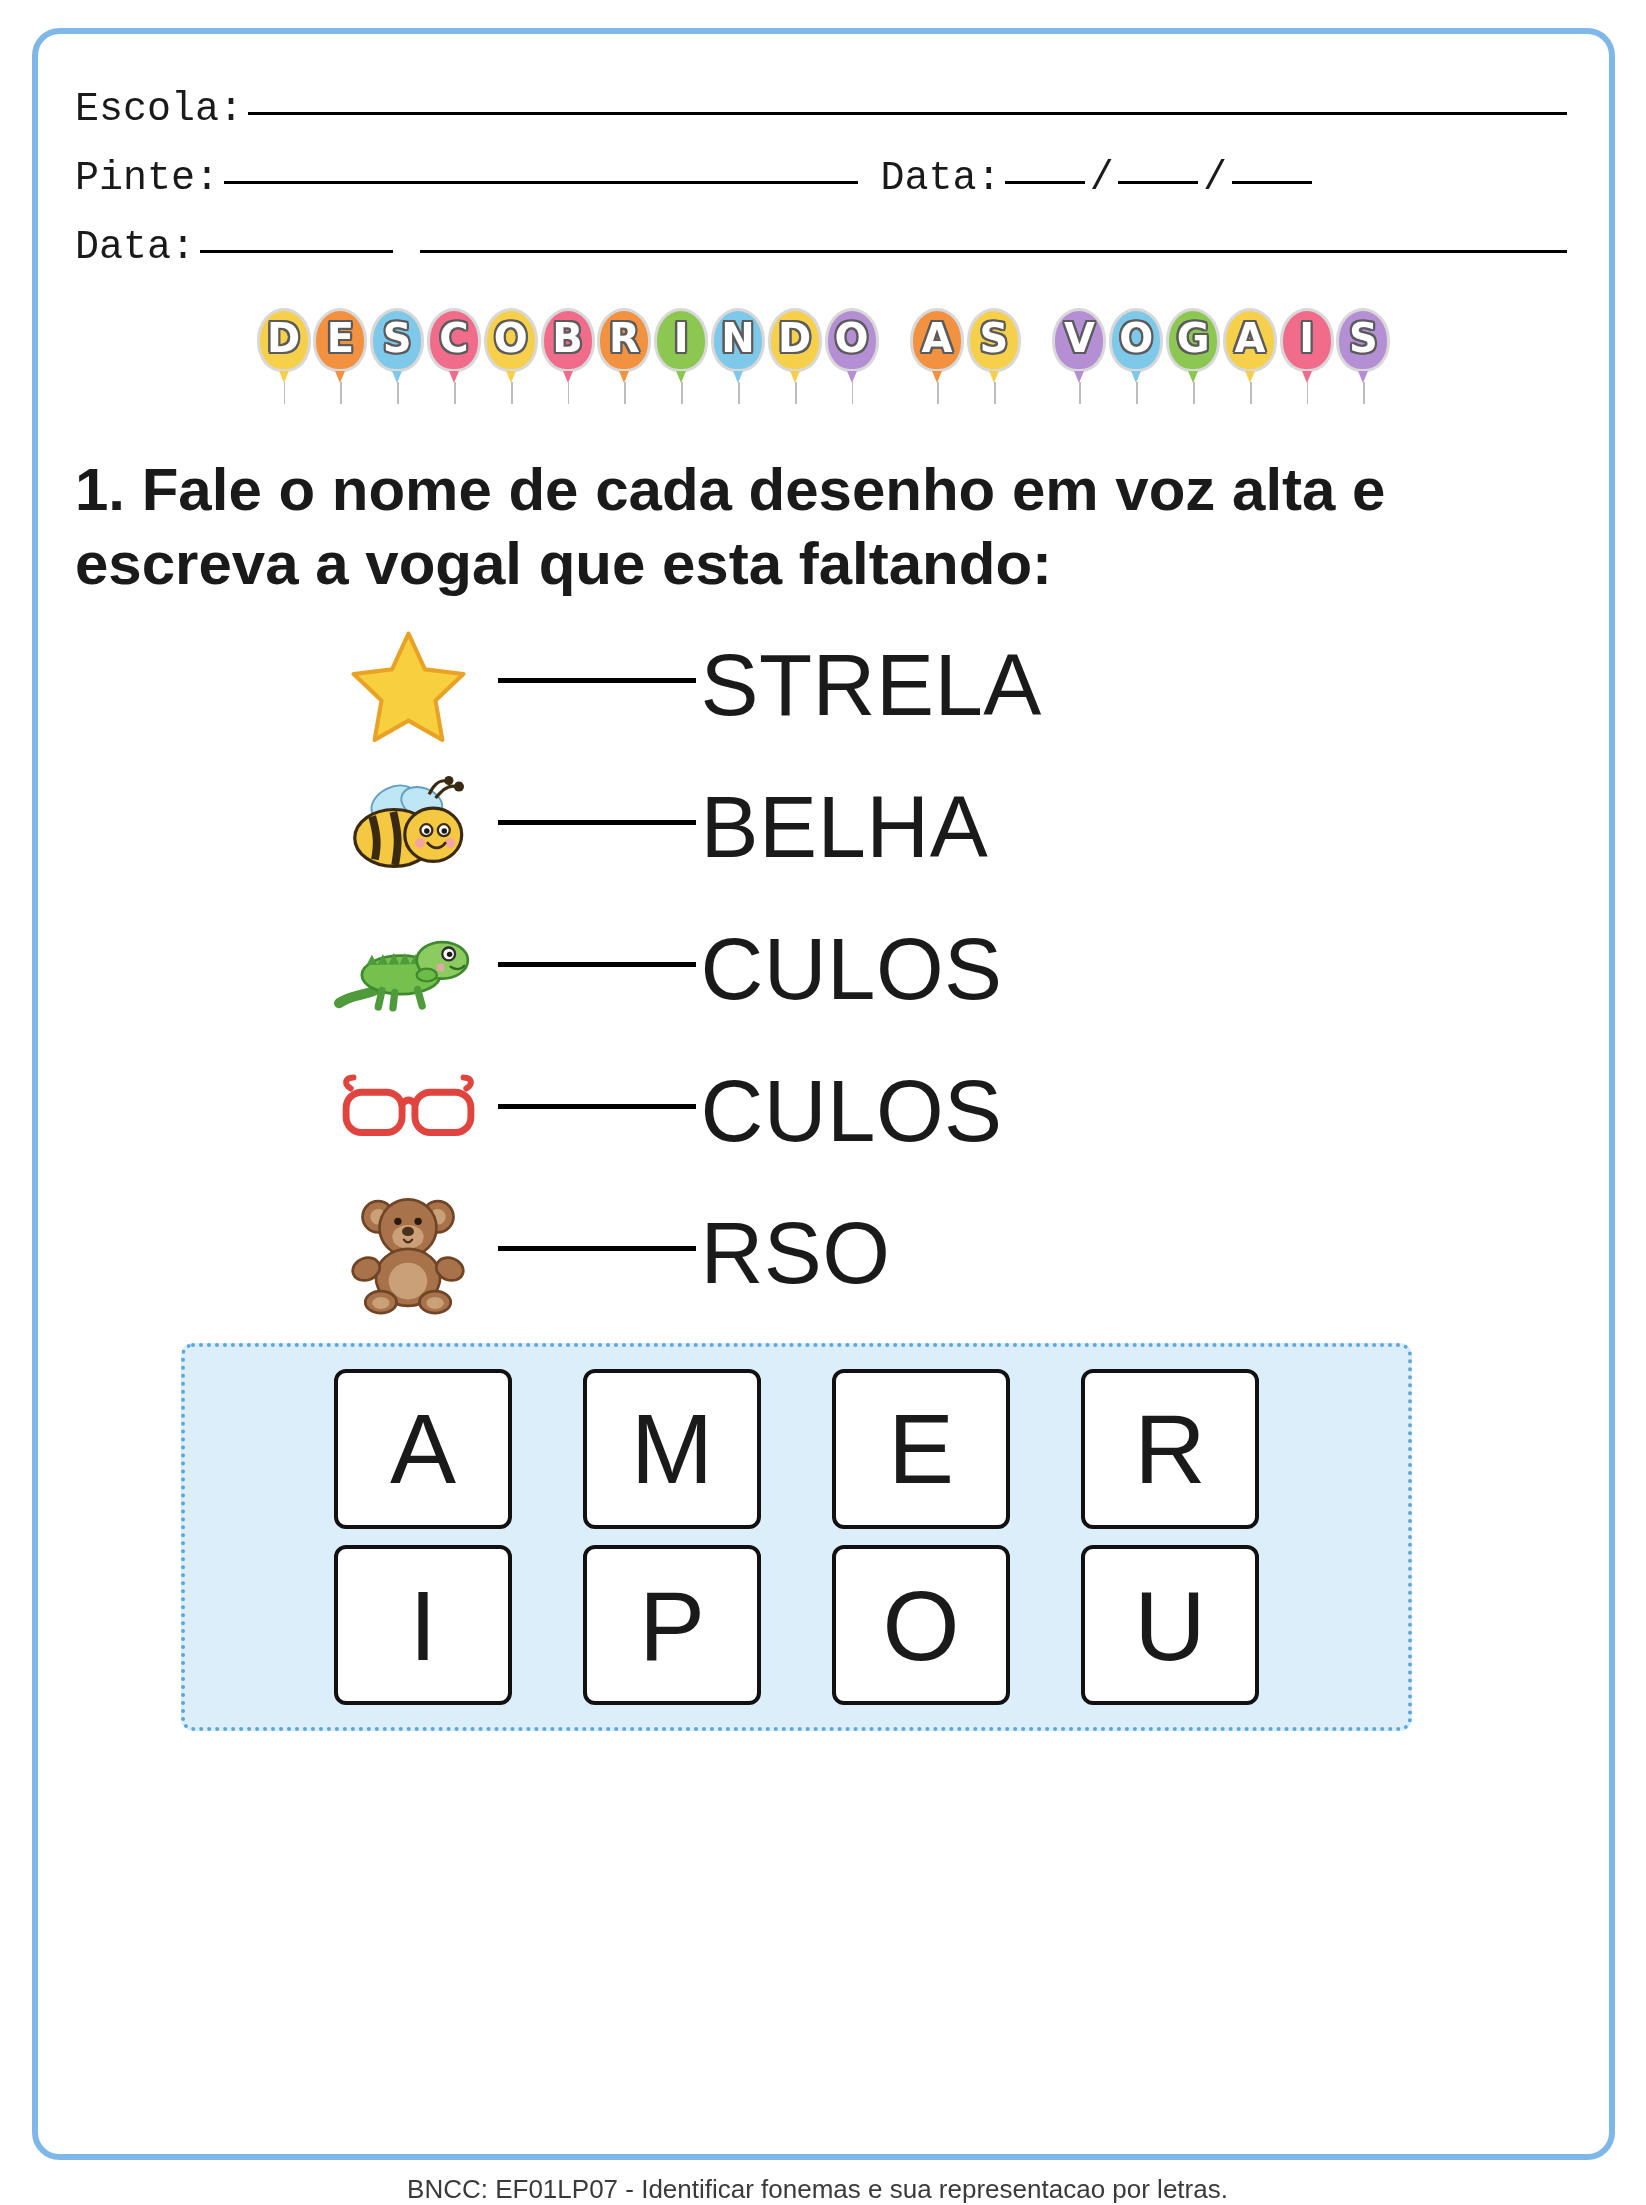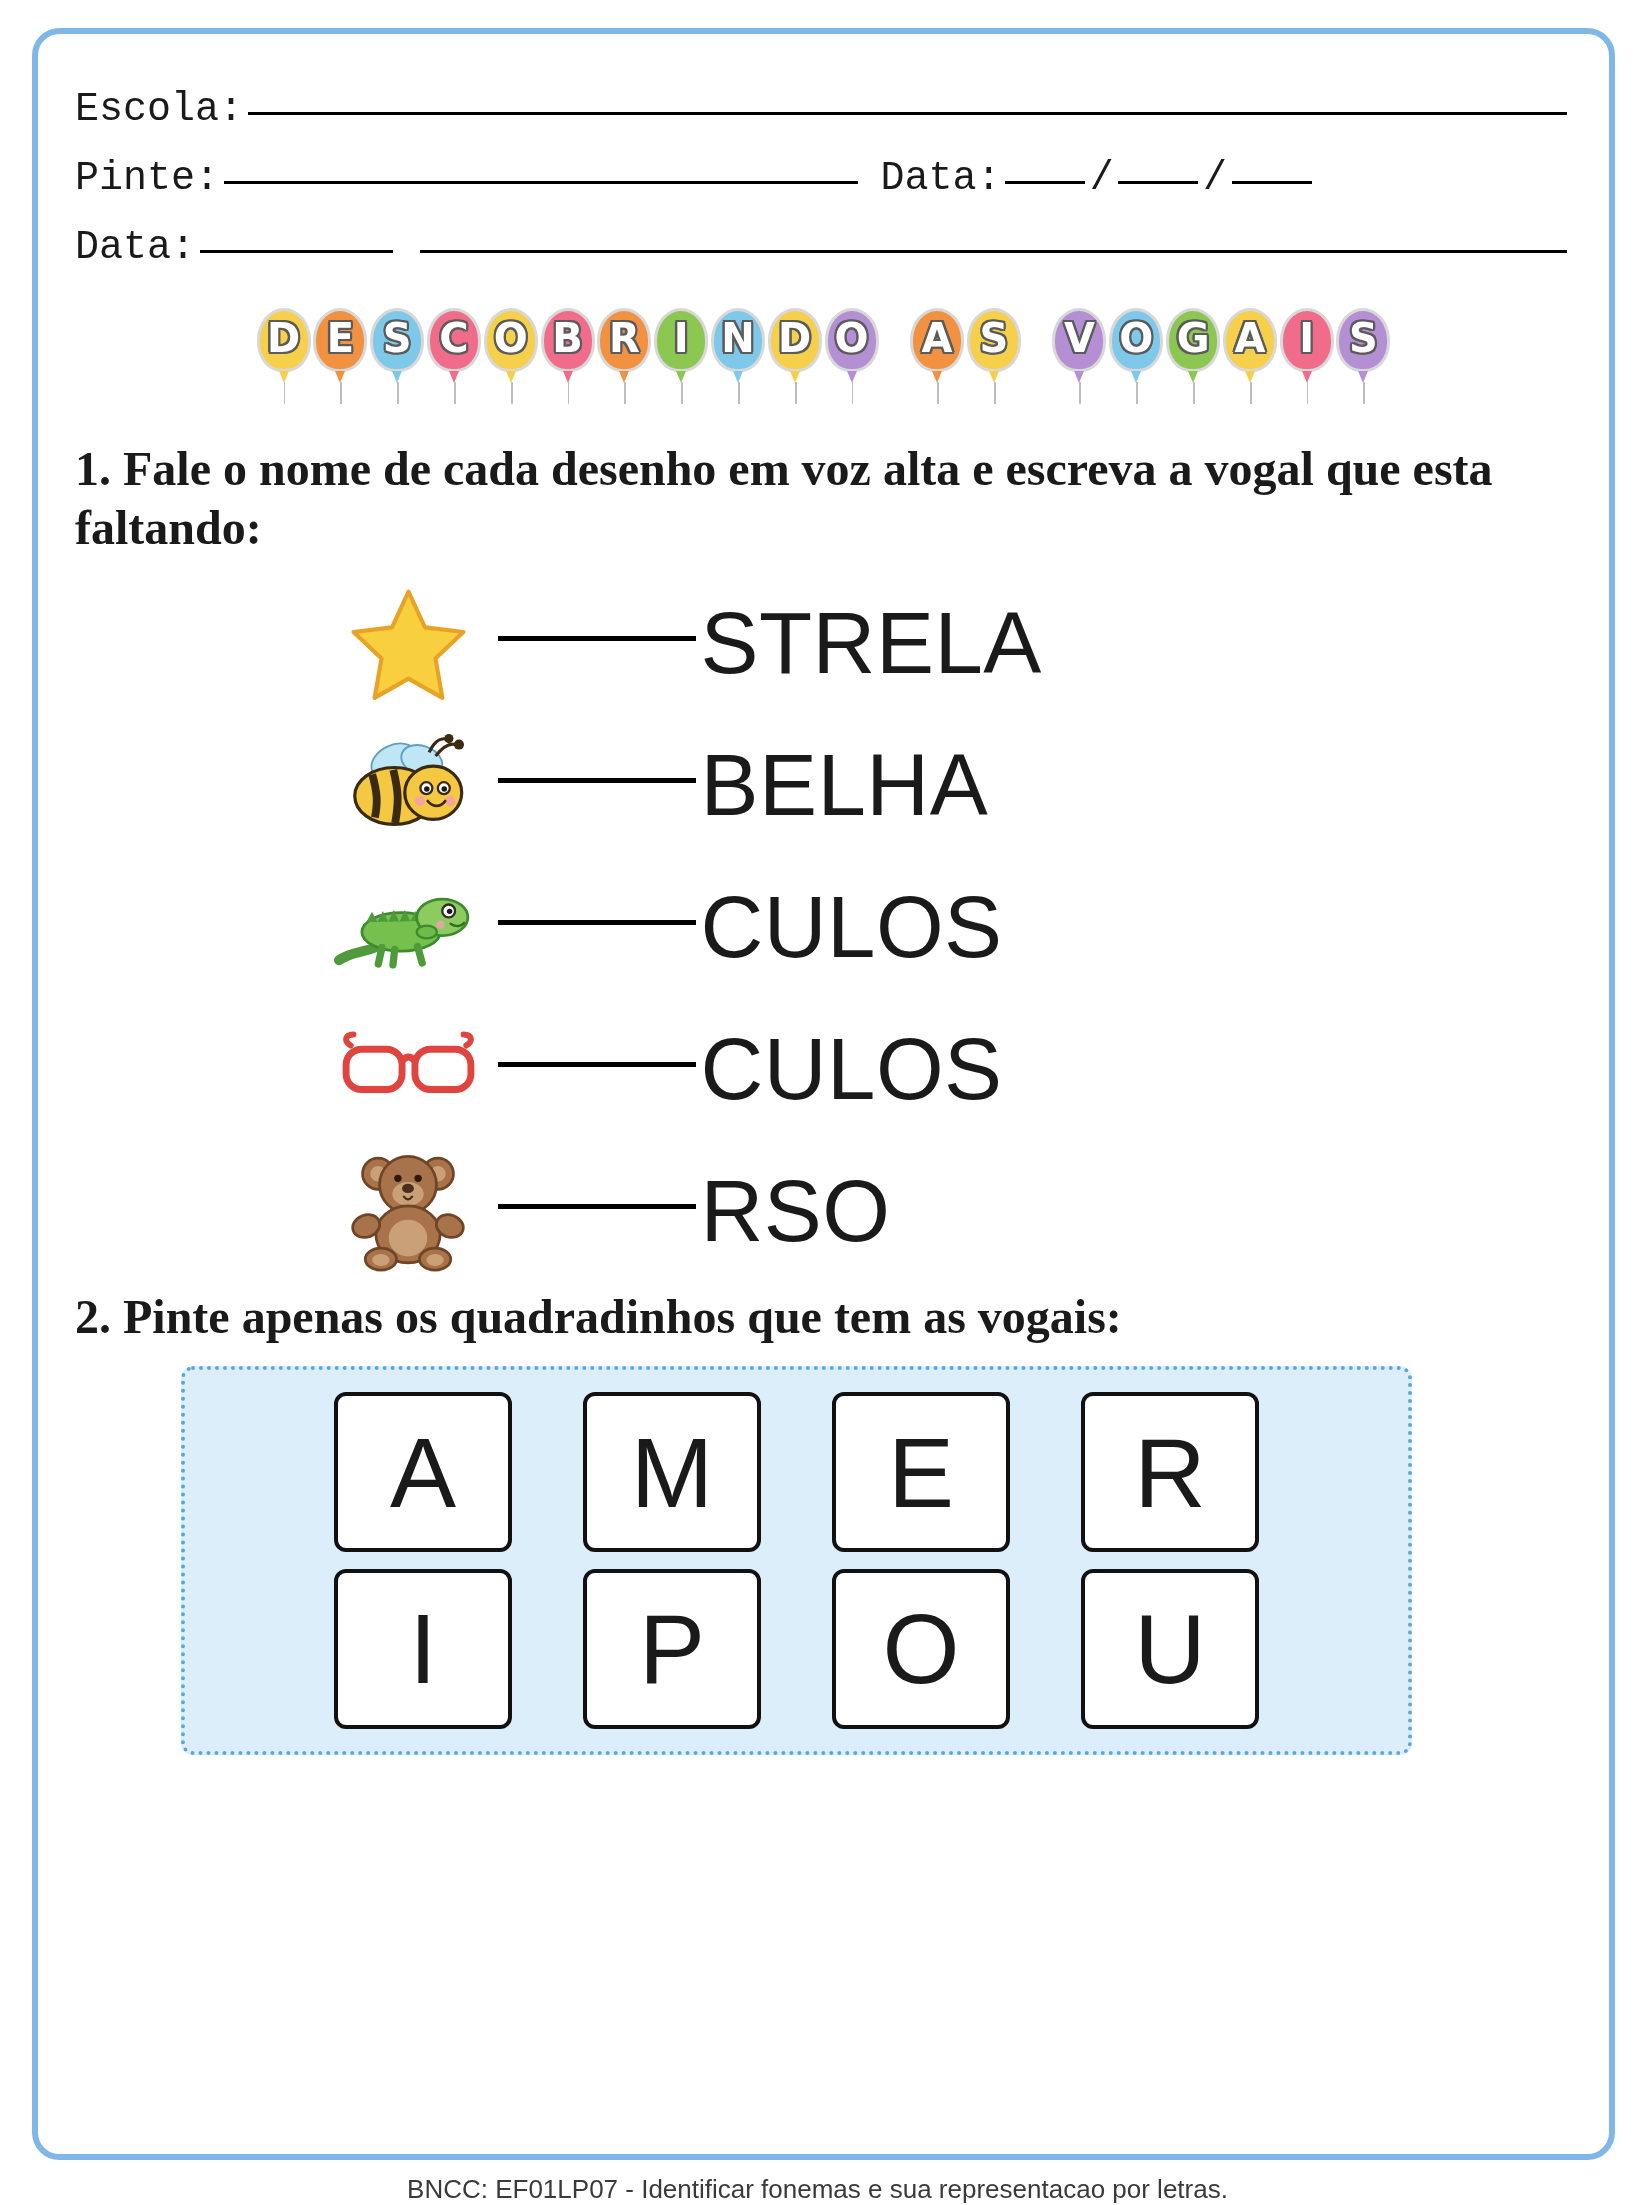--- a/index.html
+++ b/index.html
@@ -124,25 +124,24 @@
     bottom: -27.6px;
     left: 50%;
     width: 1.8px;
     height: 22px;
     background: #bdbdbd;
   }
   .bl.sp { width: 26px; background: none; }
 
   
   .q {
-    font-size: 48px;
+    font-size: 60px;
     font-weight: bold;
     line-height: 1.22;
-    margin-top: 7px;
-    font-family: Liberation Serif, serif;
+    margin-top: 20px;
   }
 
   .items {
     margin-top: 13.8px;
   }
   .item {
     display: flex;
     align-items: center;
     height: 142px;
     padding-left: 257px;
@@ -474,21 +473,20 @@
             <ellipse cx="76" cy="244" rx="19" ry="13" fill="#caa079"></ellipse>
             <ellipse cx="194" cy="244" rx="19" ry="13" fill="#caa079"></ellipse>
           </svg>
         </div>
         <span class="blankline"></span>
         <span class="word">RSO</span>
       </div>
 
     </div>
 
-    <div class="q">2. Pinte apenas os quadradinhos que tem as vogais:</div>
 
     <div class="grid-wrap">
       <div class="grid-row">
         <div class="cell">A</div>
         <div class="cell">M</div>
         <div class="cell">E</div>
         <div class="cell">R</div>
       </div>
       <div class="grid-row">
         <div class="cell">I</div>

